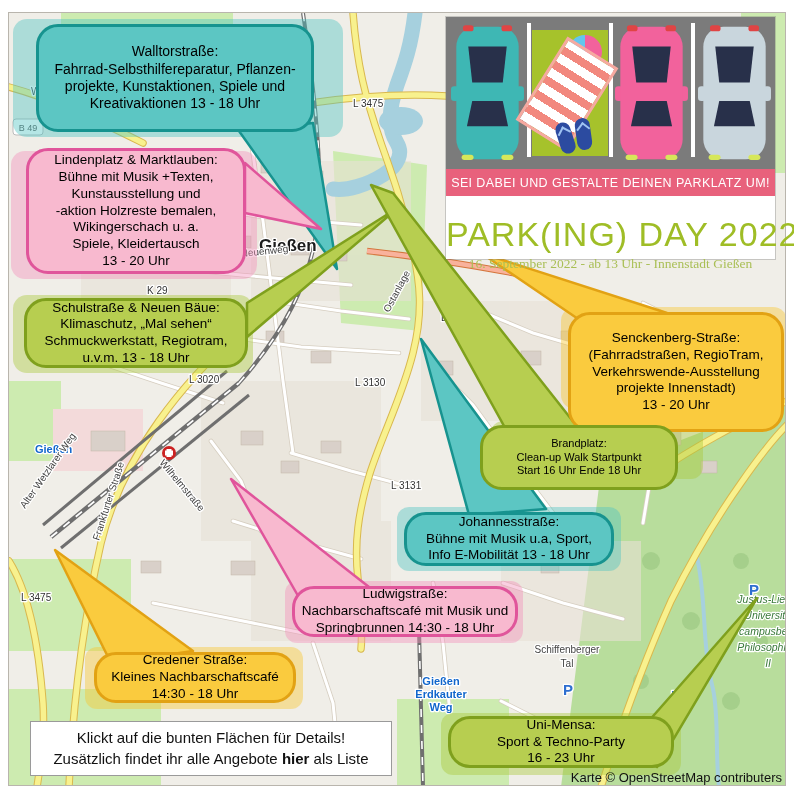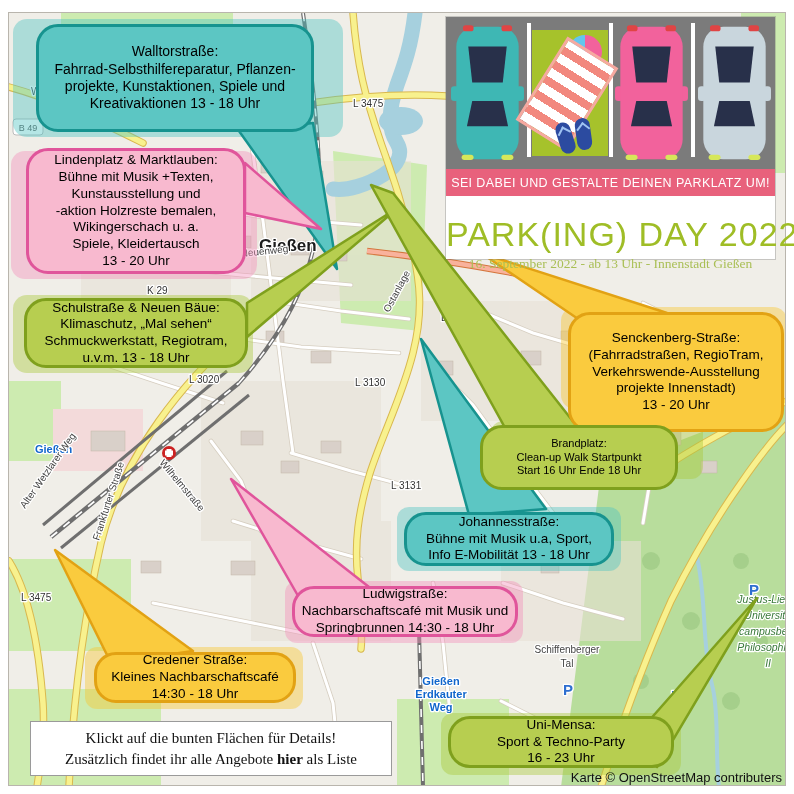--- a/index.html
+++ b/index.html
@@ -39,21 +39,21 @@
           white-space:nowrap;}
   .poster-bottom{width:100%;height:63px;background:#ffffff;text-align:center;}
   .poster-title{font-size:34px;font-weight:normal;color:#9fbd26;letter-spacing:1px;
                 padding-top:19px;white-space:nowrap;}
   .poster-sub{font-size:13.5px;color:#a9bf55;margin-top:2px;white-space:nowrap;font-family:Liberation Serif, serif;}
 
   
   .infobox{position:absolute;left:30px;top:721px;width:362px;height:55px;z-index:5;
            background:#ffffff;border:1px solid #9a9a9a;box-sizing:border-box;
            display:flex;flex-direction:column;justify-content:center;align-items:center;
-           font-size:15px;color:#111;line-height:1.35;font-family:Liberation Serif, serif;}
+           font-size:15px;color:#111;line-height:1.35;}
   .attribution{position:absolute;right:12px;bottom:9px;z-index:5;font-size:13px;color:#111;}
 
   
   text{font-family:"Liberation Sans",sans-serif;}
   .halo{paint-order:stroke;stroke:#ffffff;stroke-width:2.6px;stroke-linejoin:round;}
   .lbl{fill:#444;font-size:10px;}
   .city{fill:#1c1c1c;font-size:17px;font-weight:600;}
   .stn{fill:#1166cc;font-size:11px;font-weight:bold;}
   .ref{fill:#333;font-size:10px;}
   .pk{fill:#2f6fd0;font-size:15px;font-weight:bold;}

